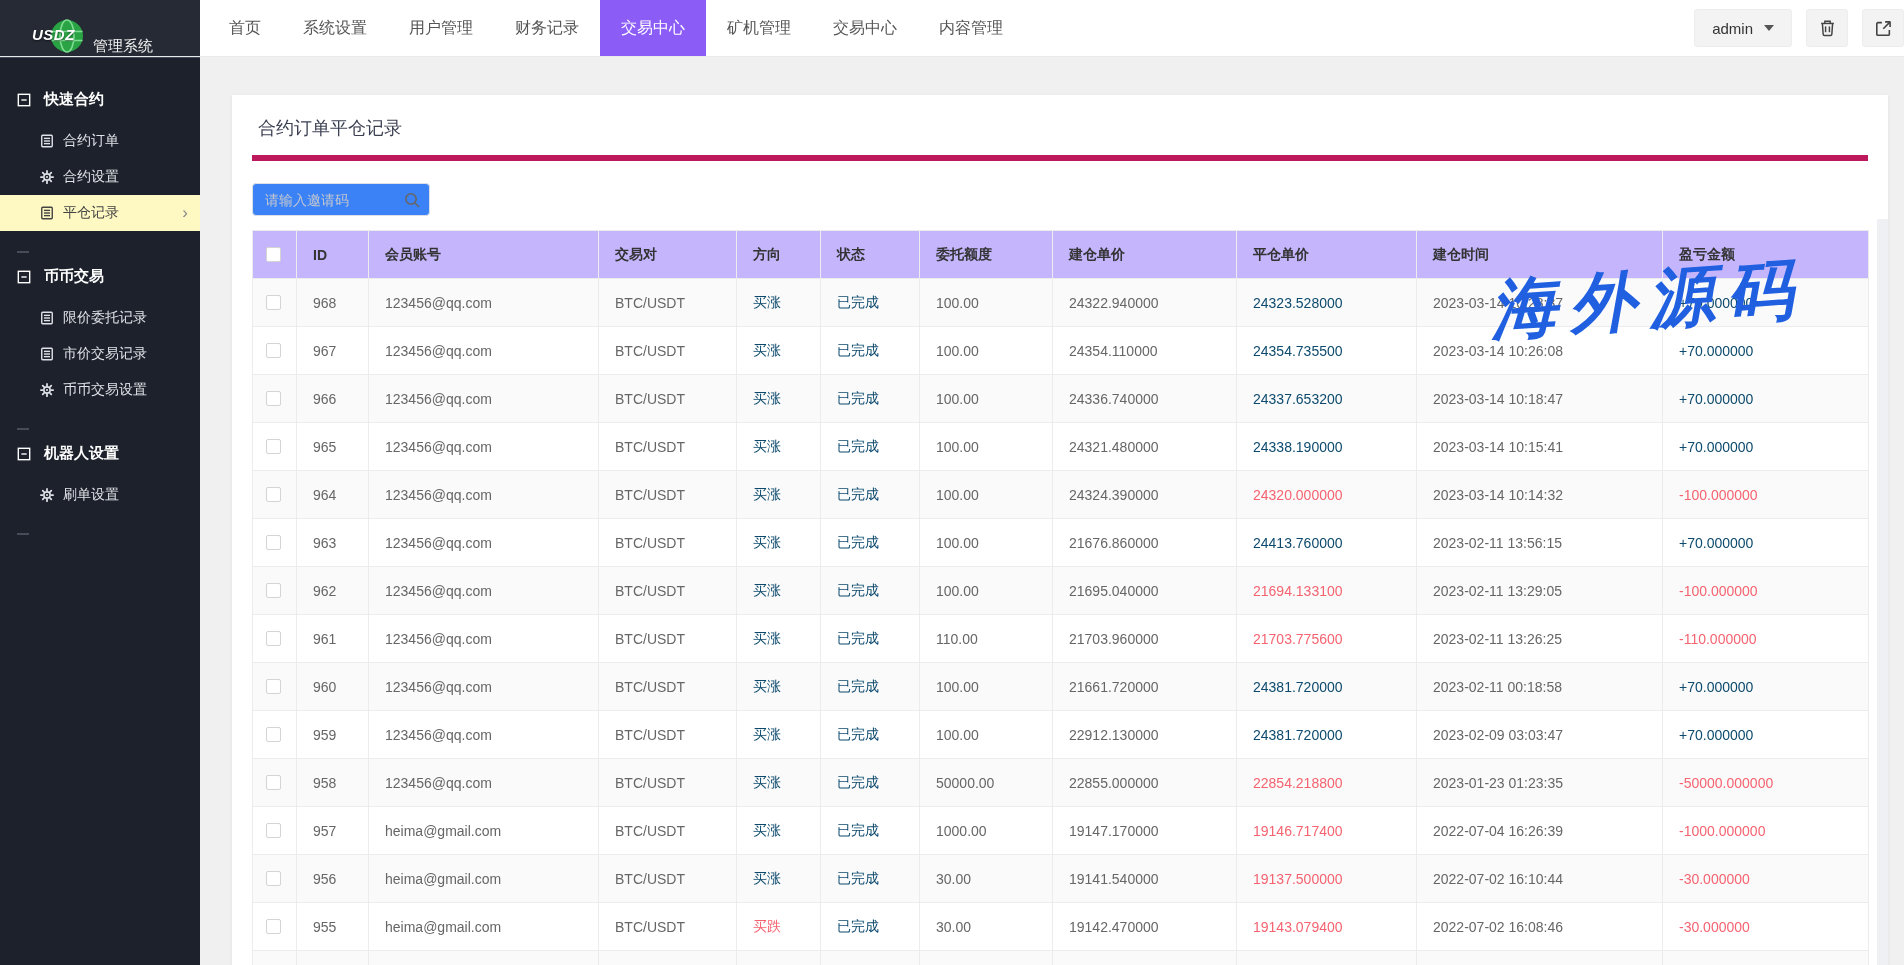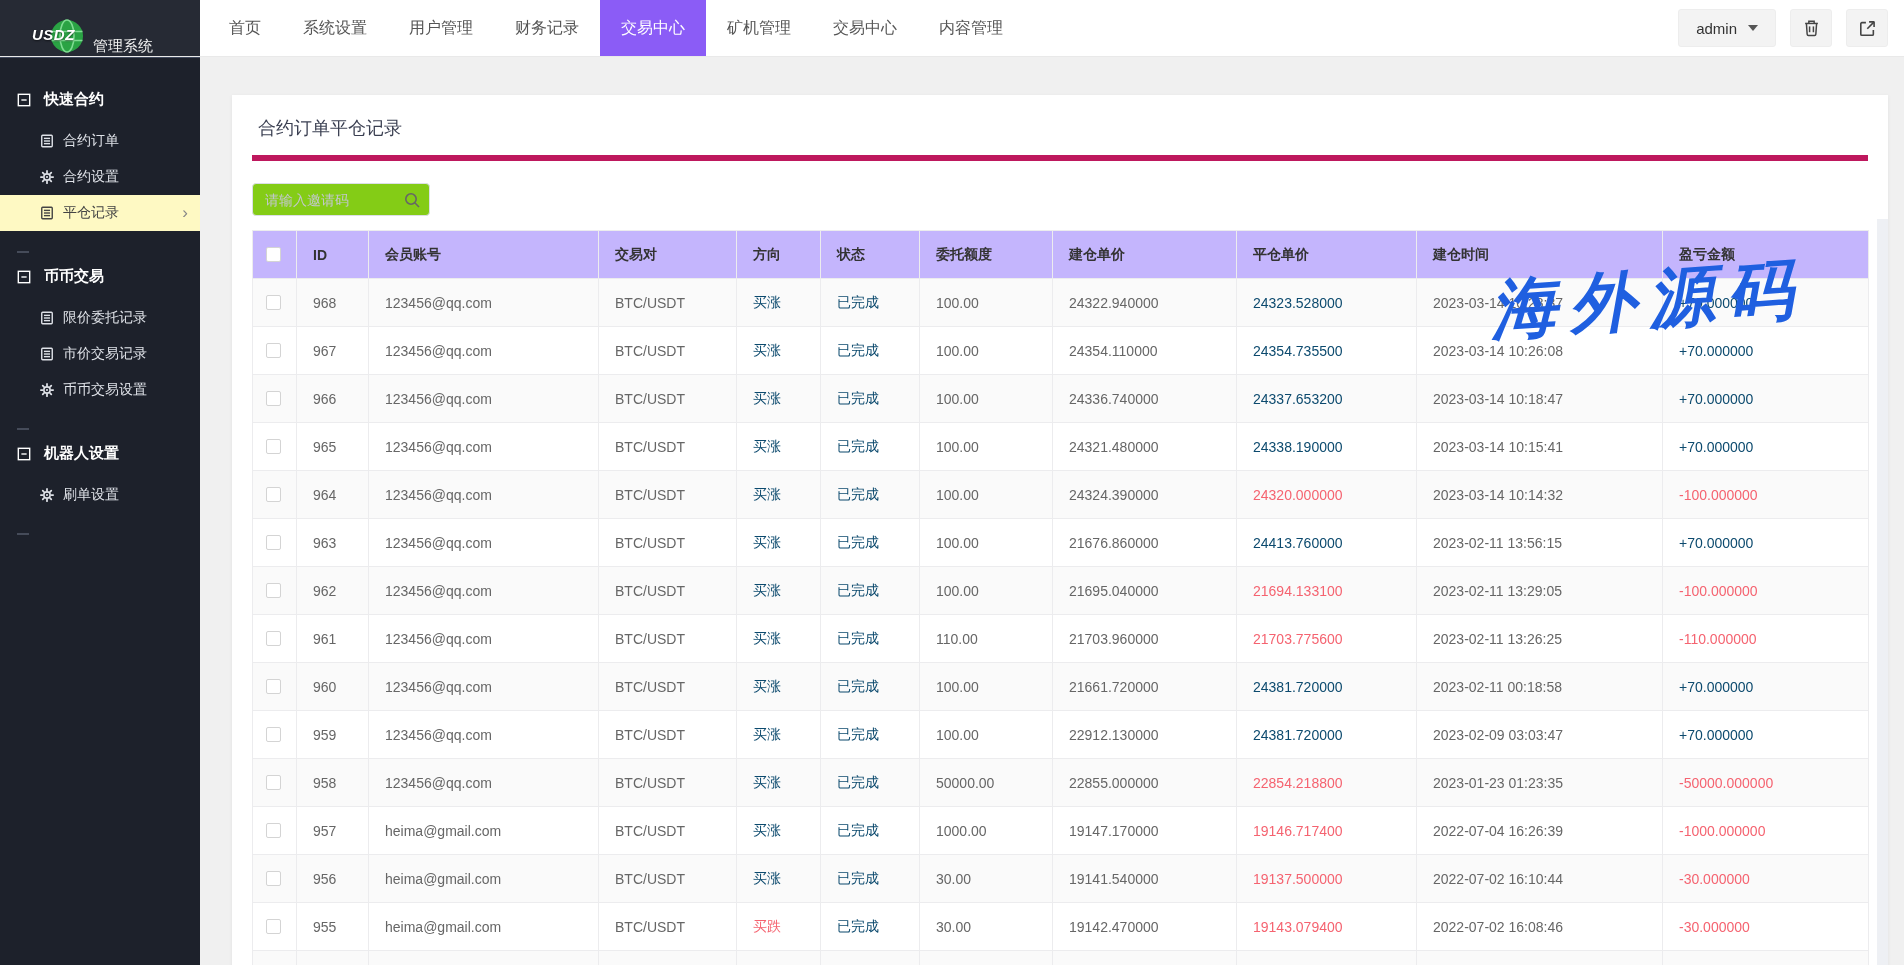--- a/index.html
+++ b/index.html
@@ -10,40 +10,40 @@
   }
   
   .topbar{position:absolute;top:0;left:0;width:1904px;height:57px;background:#fff;
     border-bottom:1px solid #e9e9e9;box-sizing:border-box;display:flex;align-items:stretch;z-index:6}
   .logo{width:200px;flex:none;background:#262a34;display:flex;align-items:flex-end;justify-content:center;position:relative}
   .logo-usdz{position:absolute;left:32px;top:26px;color:#fff;font-weight:bold;font-style:italic;font-size:15px;letter-spacing:.5px;text-shadow:0 1px 2px rgba(0,0,0,.55)}
   .logo-title{color:#f2f2f2;font-size:15px;margin-left:6px;margin-top:14px}
   .nav{display:flex;margin-left:8px}
   .nav-tab{padding:0 21px;line-height:56px;font-size:16px;color:#555;cursor:pointer;white-space:nowrap}
   .nav-tab.active{background:#8b5cf6;color:#fff}
-  .top-right{margin-left:auto;display:flex;align-items:center;gap:14px;padding-right:16px}
+  .top-right{margin-left:auto;display:flex;align-items:center;gap:14px;}
   .btn-admin{height:38px;background:#f3f3f3;border:1px solid #ededed;border-radius:3px;display:flex;align-items:center;gap:11px;padding:0 17px;font-size:15px;color:#333;cursor:pointer;box-sizing:border-box}
   .caret{width:0;height:0;border-left:5px solid transparent;border-right:5px solid transparent;border-top:6px solid #555}
   .btn-icon{width:42px;height:38px;background:#f3f3f3;border:1px solid #ededed;border-radius:3px;display:flex;align-items:center;justify-content:center;color:#444;cursor:pointer;box-sizing:border-box}
   
   .sidebar{position:absolute;top:57px;left:0;bottom:0;width:200px;background:#1d212b;border-top:1px solid #424a5e;box-sizing:border-box;padding-top:18px}
   .side-header{display:flex;align-items:center;gap:13px;padding:14px 0 14px 17px;color:#fff;font-size:15px;font-weight:bold;cursor:pointer}
   .side-item{position:relative;display:flex;align-items:center;gap:9px;height:36px;padding-left:40px;color:#dfe2e8;font-size:14px;cursor:pointer}
   .side-item.active{background:#fef9c3;color:#444}
   .side-item .chev{position:absolute;right:12px;top:8px;color:#888;font-size:17px}
   .side-divider{width:12px;height:2px;background:#454b59;margin:20px 0 0 17px}
   .icon{display:inline-flex;align-items:center}
   
   .main{position:absolute;left:200px;top:57px;right:0;bottom:0;background:#f0f0f0}
   .card{position:absolute;left:32px;top:38px;width:1656px;bottom:-12px;background:#fff;
     box-shadow:0 1px 4px rgba(0,0,0,.06);box-sizing:border-box;padding:0 20px;}
   .card-title{font-size:18px;color:#3a3f51;padding:21px 6px 15px;border-bottom:6px solid #be185d}
   .search-wrap{position:relative;width:178px;height:33px;margin:22px 0 14px}
   input.search{width:100%;height:100%;box-sizing:border-box;border:1px solid #dcdfe6;border-radius:4px;
-    padding:0 36px 0 12px;font-size:14px;color:#333;outline:none;background:#84cc16;font-family:inherit}
+    padding:0 36px 0 12px;font-size:14px;color:#333;outline:none;background:#3b82f6;font-family:inherit}
   input.search::placeholder{color:#c3c7cf}
   .search-ic{position:absolute;right:9px;top:8px;color:#666}
   
   table{border-collapse:collapse;width:1616px;table-layout:fixed}
   th,td{border:1px solid #ececee;height:48px;padding:0 4px 0 16px;text-align:left;box-sizing:border-box;
     font-size:14px;overflow:hidden;white-space:nowrap}
   th{color:#333;font-weight:bold;background:#c4b5fd}
   td{color:#666}
   tbody tr:nth-child(odd) td{background:#fafafa}
   .green{color:#0c4a6e}

